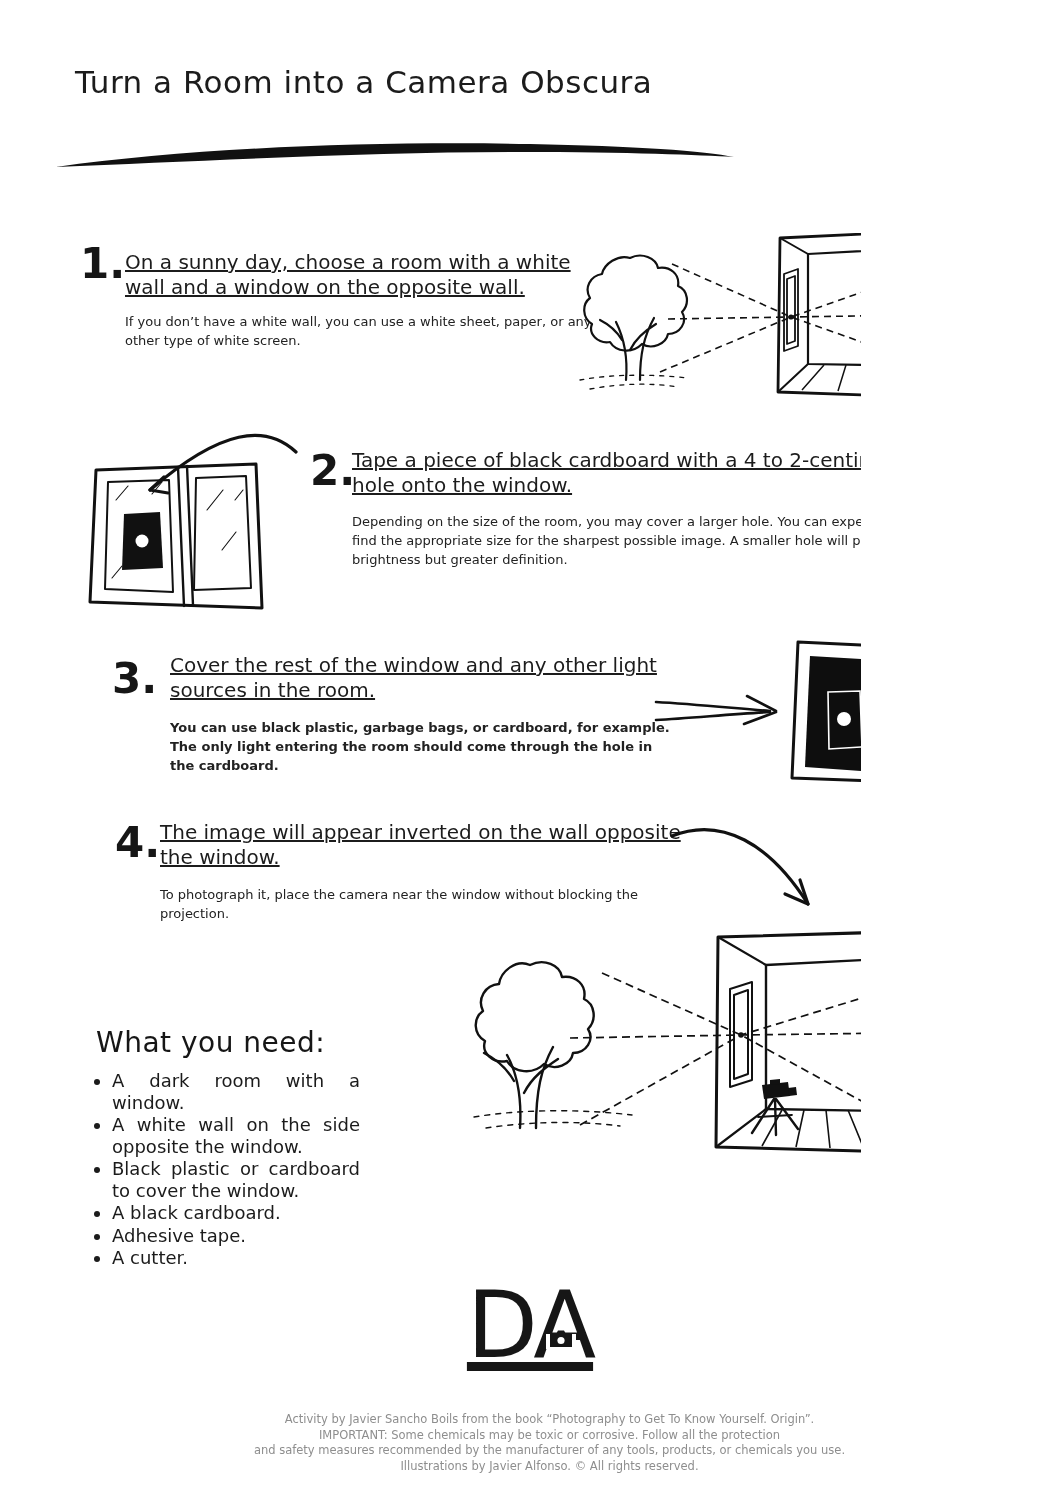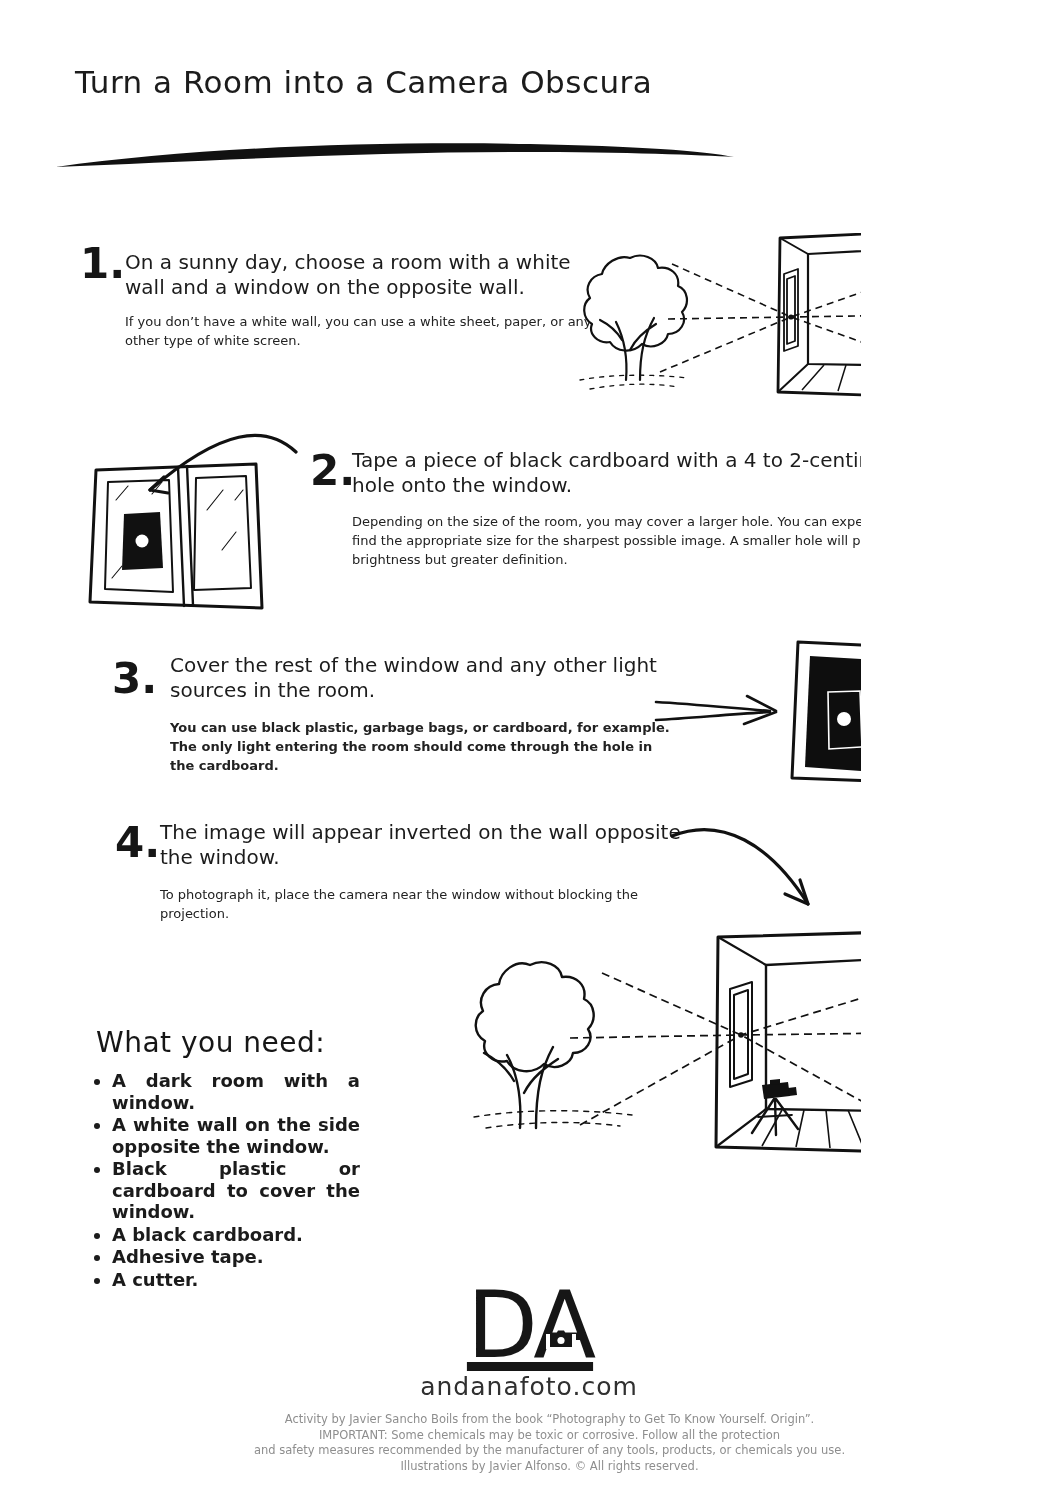--- a/index.html
+++ b/index.html
@@ -12,33 +12,32 @@
     overflow:hidden;
   }
   .abs{position:absolute;}
   .title{
     font-size:31px;letter-spacing:0.5px;color:#1c1c1c;white-space:nowrap;
   }
   .stepnum{
     font-size:42px;font-weight:bold;color:#161616;line-height:1;
   }
   .stephead{
-    font-size:20px;line-height:25px;color:#1c1c1c;
+    font-size:20px;line-height:25px;color:#1c1c1c;text-decoration:underline;
   }
   .stepnote{
     font-size:13px;line-height:19px;color:#222222;
   }
   .wyn-head{
     font-size:28px;color:#161616;letter-spacing:0.5px;
   }
   ul.needs{
     margin:0;padding:0 0 0 26px;width:248px;
     font-size:18px;line-height:21.5px;color:#1b1b1b;
     text-align:justify;
-    font-weight:bold;
   }
   ul.needs li{margin:0 0 1px 0;padding:0;}
   .logo{
     font-size:92px;line-height:1;letter-spacing:-3px;color:#161616;
     width:160px;text-align:center;
   }
   .logo-cam-patch{background:#ffffff;}
   .website{
     font-size:25px;letter-spacing:1px;color:#303030;
     width:300px;text-align:center;
@@ -191,21 +190,20 @@
   </ul>
 
   <div class="abs logo" style="left:450px;top:1280px;text-decoration:underline;">DA</div>
   <div class="abs logo-cam-patch" style="left:546px;top:1334px;width:30px;height:15px;"></div>
   <div class="abs" style="left:549px;top:1329px;">
     <svg width="24" height="19" viewBox="0 0 24 19">
       <path fill="#161616" d="M1,5 L7,5 L9,1.5 L15,1.5 L17,5 L23,5 L23,18 L1,18 Z"></path>
       <circle cx="12" cy="11.5" r="3.6" fill="#ffffff"></circle>
     </svg>
   </div>
-  <div class="abs website" style="left:379px;top:1372px;">andanafoto.com</div>
 
   <div class="abs credits" style="left:0px;top:1412px;padding-left:20px;">
     <div>Activity by Javier Sancho Boils from the book “Photography to Get To Know Yourself. Origin”.</div>
     <div>IMPORTANT: Some chemicals may be toxic or corrosive. Follow all the protection</div>
     <div>and safety measures recommended by the manufacturer of any tools, products, or chemicals you use.</div>
     <div>Illustrations by Javier Alfonso. © All rights reserved.</div>
   </div>
 
 </div>
 

